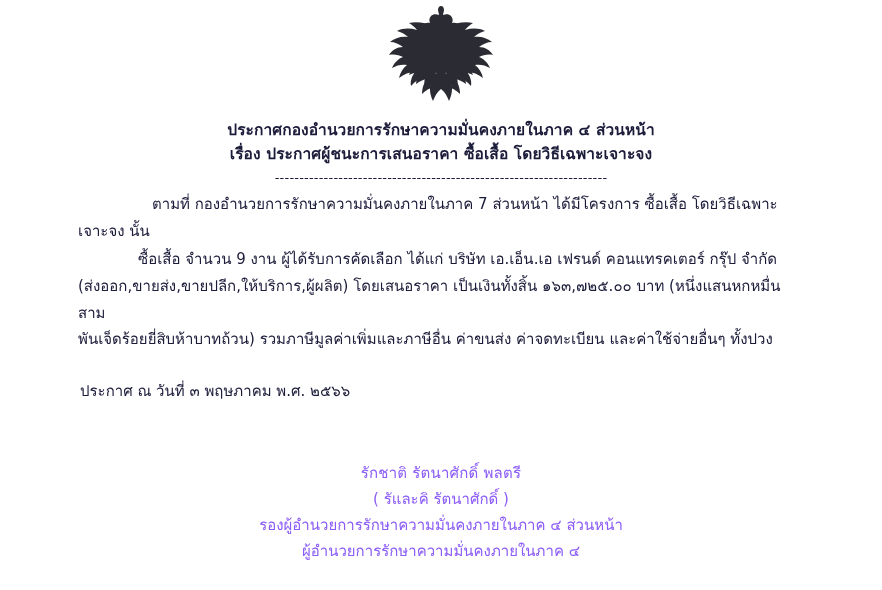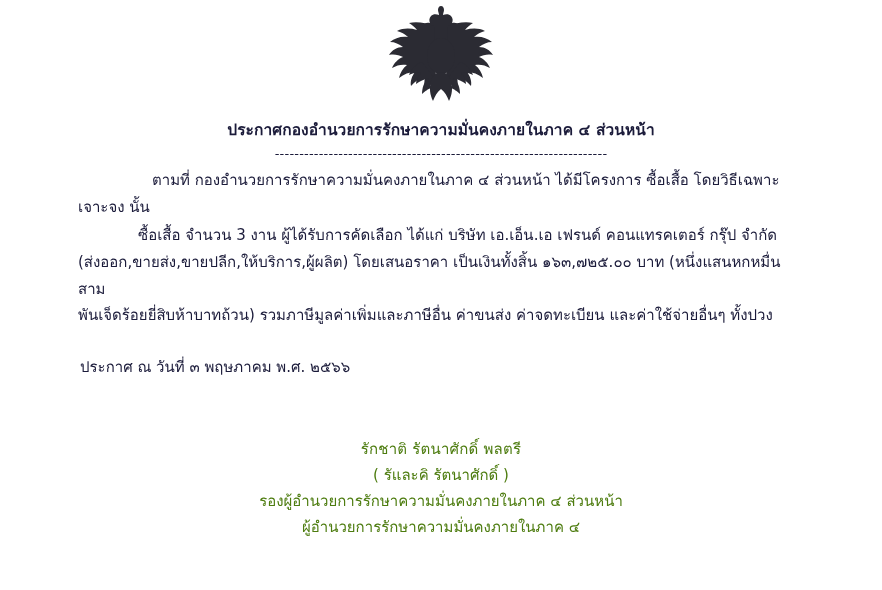--- a/index.html
+++ b/index.html
@@ -72,21 +72,21 @@
   .date-line {
     text-align: left;
     font-size: 15px;
     color: #1b1b3a;
     margin-top: 26px;
     padding-left: 24px;
   }
   .sign-block {
     text-align: center;
     font-size: 15px;
-    color: #4d7c0f;
+    color: #8b5cf6;
     line-height: 1.72;
     margin-top: 58px;
   }
   .sign-line {
     margin: 0;
   }
   .sign-name {
     letter-spacing: 0.2px;
   }
 </style>
@@ -112,33 +112,34 @@
 
         <path d="M63 68 c-5 0 -9 4 -10 9 c-2 7 -1 14 2 20 c2 -5 4 -9 8 -12 c4 3 6 7 8 12 c3 -6 4 -13 2 -20 c-1 -5 -5 -9 -10 -9 z"></path>
         <path d="M50 74 c-4 4 -6 10 -6 16 c3 -3 6 -5 9 -6 z"></path>
         <path d="M76 74 c4 4 6 10 6 16 c-3 -3 -6 -5 -9 -6 z"></path>
       </g>
     </svg>
   </div>
 
   <div class="title-block">
     <div class="title-line">ประกาศกองอำนวยการรักษาความมั่นคงภายในภาค ๔ ส่วนหน้า</div>
+    <div class="title-line">เรื่อง ประกาศผู้ชนะการเสนอราคา ซื้อเสื้อ โดยวิธีเฉพาะเจาะจง</div>
   </div>
 
   <div class="divider">--------------------------------------------------------------------</div>
 
   <div class="body-block">
 
     <p class="para">
-      <span class="indent"></span><span>ตามที่ กองอำนวยการรักษาความมั่นคงภายในภาค ๔ ส่วนหน้า  ได้มีโครงการ ซื้อเสื้อ โดยวิธีเฉพาะ</span><br>
+      <span class="indent"></span><span>ตามที่ กองอำนวยการรักษาความมั่นคงภายในภาค 7 ส่วนหน้า  ได้มีโครงการ ซื้อเสื้อ โดยวิธีเฉพาะ</span><br>
       <span>เจาะจง  นั้น</span>
     </p>
 
     <p class="para">
-      <span class="indent-sm"></span><span>ซื้อเสื้อ จำนวน 3 งาน ผู้ได้รับการคัดเลือก ได้แก่ บริษัท เอ.เอ็น.เอ เฟรนด์ คอนแทรคเตอร์ กรุ๊ป จำกัด</span><br>
+      <span class="indent-sm"></span><span>ซื้อเสื้อ จำนวน 9 งาน ผู้ได้รับการคัดเลือก ได้แก่ บริษัท เอ.เอ็น.เอ เฟรนด์ คอนแทรคเตอร์ กรุ๊ป จำกัด</span><br>
       <span>(ส่งออก,ขายส่ง,ขายปลีก,ให้บริการ,ผู้ผลิต) โดยเสนอราคา เป็นเงินทั้งสิ้น ๑๖๓,๗๒๕.๐๐ บาท (หนึ่งแสนหกหมื่นสาม</span><br>
       <span>พันเจ็ดร้อยยี่สิบห้าบาทถ้วน) รวมภาษีมูลค่าเพิ่มและภาษีอื่น ค่าขนส่ง ค่าจดทะเบียน และค่าใช้จ่ายอื่นๆ ทั้งปวง</span>
     </p>
 
   </div>
 
   <div class="date-line">ประกาศ ณ วันที่  ๓ พฤษภาคม พ.ศ. ๒๕๖๖</div>
 
   <div class="sign-block">
     <p class="sign-line sign-name">รักชาติ รัตนาศักดิ์ พลตรี</p>

